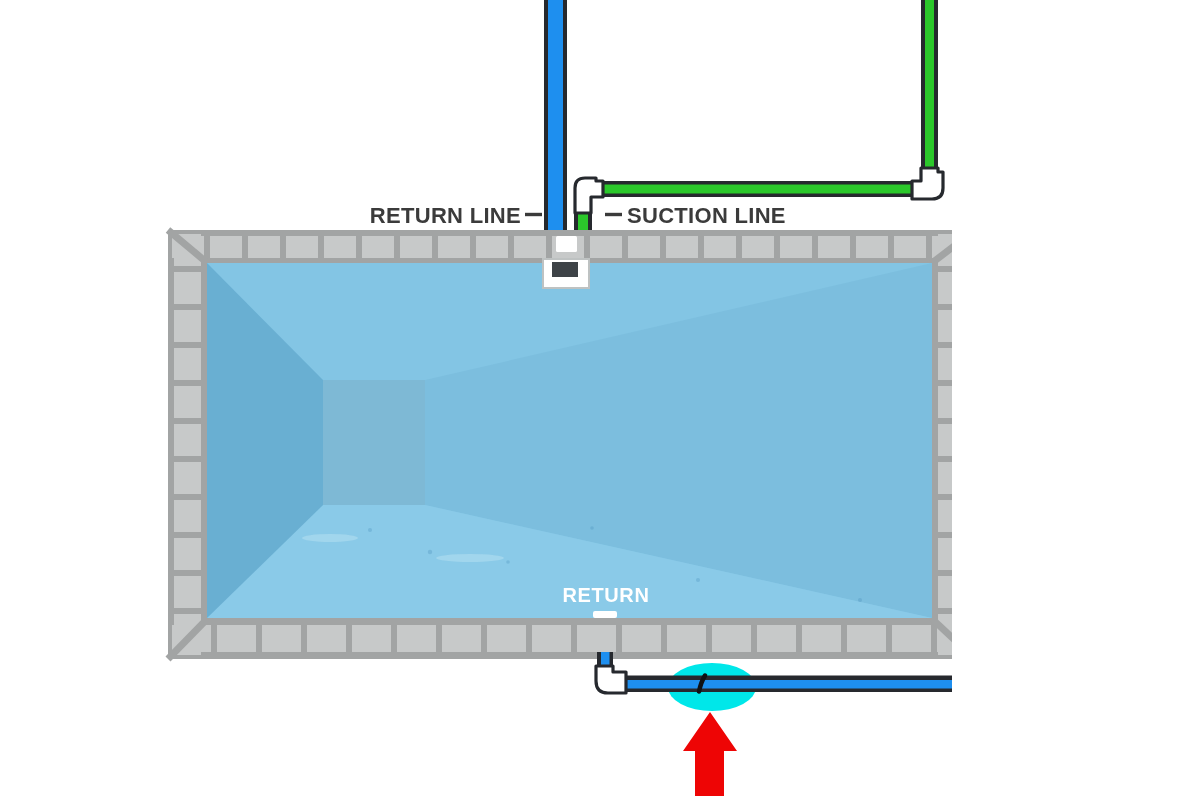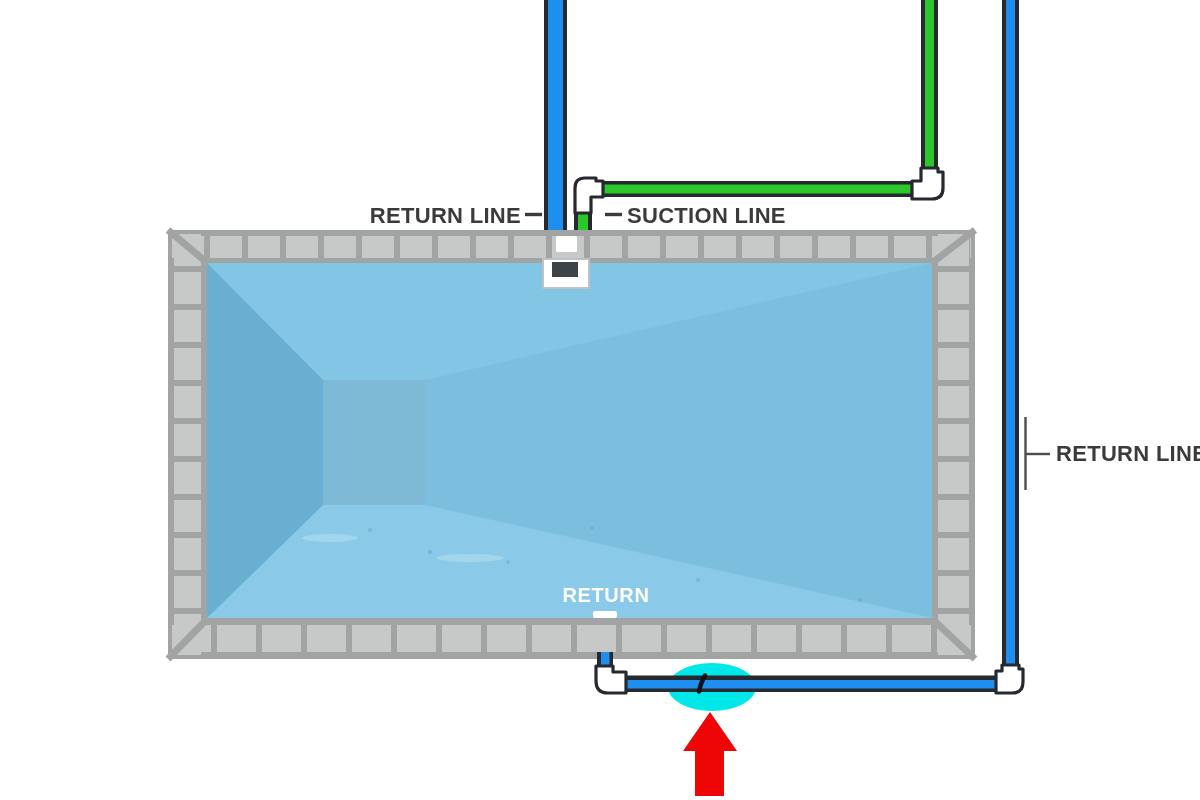--- a/index.html
+++ b/index.html
@@ -1,16 +1,16 @@
 <!DOCTYPE html>
 <html style="--background: #FFFFFF; --pipe-blue: #1E8FEF; --pipe-green: #2BC82B; --pipe-outline: #26292E; --fitting-white: #FFFFFF; --deck-grout: #A2A4A4; --deck-tile: #C7C9C9; --water-north: #83C5E4; --water-right: #7CBEDE; --water-left: #69AFD2; --water-floor: #8ACAE8; --water-back: #7EB9D5; --skimmer-throat: #3E4347; --skimmer-box-border: #BEC2C2; --label-dark: #3B3B3B; --label-white: #FFFFFF; --bracket-gray: #4D4D4D; --highlight-cyan: #00E7E9; --arrow-red: #EE0505; --crack-black: #101214;"><head>
 <meta charset="utf-8">
 <style>
   html,body{margin:0;padding:0;background:#fff;}
-  #stage{position:relative;width:1200px;height:800px;background:var(--background,#fff);overflow:hidden;}
+  #stage{position:relative;width:952px;height:800px;background:var(--background,#fff);overflow:hidden;}
   svg{display:block;}
   
   .fill-pipe-blue{fill:var(--pipe-blue);}
   .fill-pipe-green{fill:var(--pipe-green);}
   .fill-outline{fill:var(--pipe-outline);}
   .fitting{fill:var(--fitting-white);stroke:var(--pipe-outline);stroke-width:3.2;stroke-linejoin:round;}
   .fill-grout{fill:var(--deck-grout);}
   .fill-tile{fill:var(--deck-tile);}
   .grout-line{stroke:var(--deck-grout);stroke-width:7;}
   .fill-water-north{fill:var(--water-north);}

